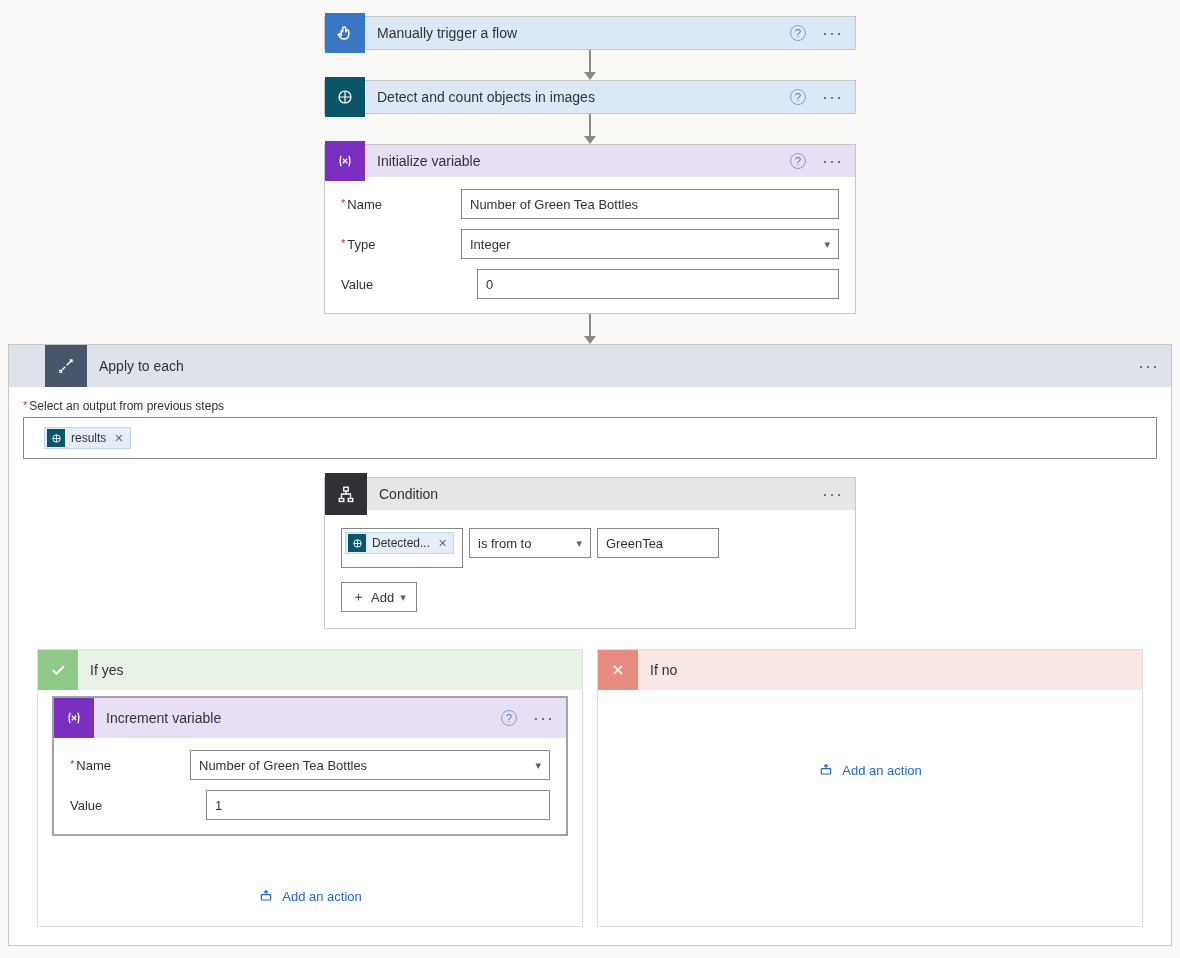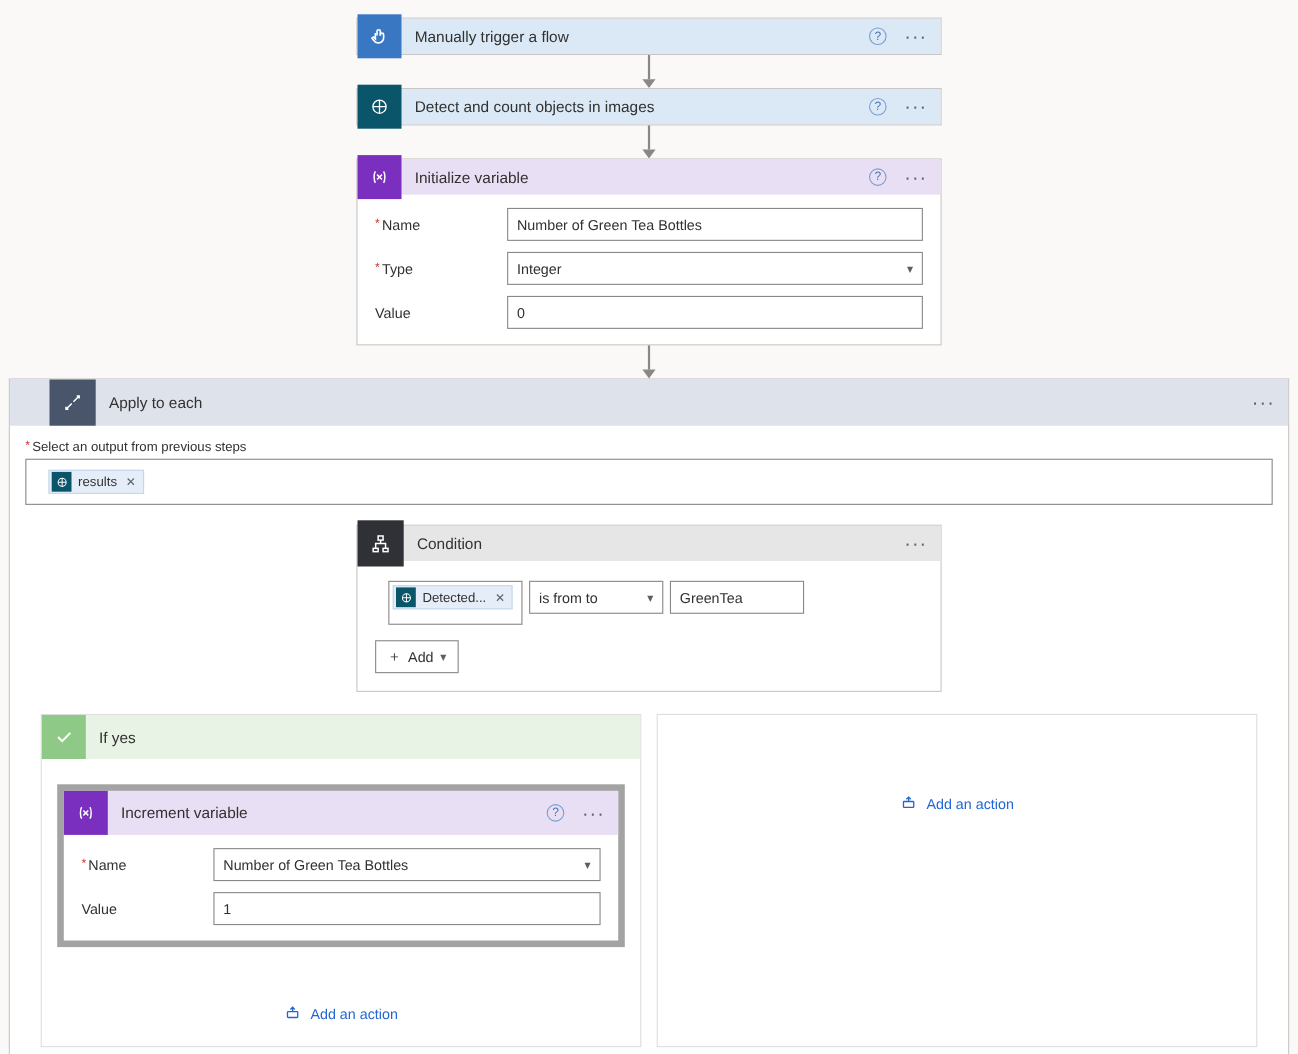--- a/index.html
+++ b/index.html
@@ -28,21 +28,21 @@
   .iconbox.purple { background: #7b2fbf; }
   .iconbox.dark   { background: #2f3136; }
   .card-title { flex: 1; padding-left: 12px; font-size: 14px; color: #323130; }
   .hdr-actions { display: flex; align-items: center; gap: 16px; padding-right: 12px; color: #605e5c; }
   .help-icon { width: 16px; height: 16px; border: 1px solid #7a9ecf; border-radius: 50%; display: flex; align-items: center; justify-content: center; font-size: 11px; color: #4a78b5; }
   .more-icon { font-size: 18px; letter-spacing: 1px; cursor: pointer; }
 
   
   .card-body { padding: 12px 16px 14px; }
   .form-row { display: flex; align-items: center; margin-bottom: 10px; }
-  .form-row:last-child { margin-bottom: 0; }
+  .form-row:last-child { margin-bottom: 0; gap: 16px; }
   .form-label { width: 120px; font-size: 13px; color: #323130; }
   .req { color: #c0392b; font-size: 11px; margin-right: 2px; vertical-align: top; }
   .text-input, .select-input {
     flex: 1; height: 30px; border: 1px solid #8a8886; background: #fff;
     font-size: 13px; padding: 0 8px; color: #323130;
   }
   .select-input { display: flex; align-items: center; justify-content: space-between; cursor: pointer; text-align: right; }
   .chev { color: #605e5c; font-size: 11px; }
 
   
@@ -62,21 +62,21 @@
   }
   .token .token-icon {
     width: 18px; height: 18px; background: #0b556a; display: flex;
     align-items: center; justify-content: center; color: #fff;
   }
   .token .x { color: #5a6a7a; font-size: 11px; cursor: pointer; margin-left: 2px; }
 
   
   .cond-card { width: 532px; border: 1px solid #c8c6c4; background: #fff; margin-top: 18px; }
   .cond-body { padding: 18px 16px 16px; }
-  .cond-row { display: flex; gap: 6px; margin-left: 12px; }
+  .cond-row { display: flex; gap: 6px; }
   .cond-lhs {
     width: 122px; height: 40px; border: 1px solid #8a8886; background: #fff;
     padding: 3px; display: flex; align-items: flex-start;
   }
   .cond-op {
     width: 122px; height: 30px; border: 1px solid #8a8886; background: #fff;
     display: flex; align-items: center; justify-content: space-between;
     padding: 0 8px; font-size: 13px; color: #323130; cursor: pointer;
   }
   .cond-rhs {
@@ -93,21 +93,21 @@
   .branches { display: flex; gap: 14px; margin-top: 20px; padding: 0 14px; }
   .branch { flex: 1; border: 1px solid #dedede; background: #fff; padding-bottom: 22px; }
   .branch-header { height: 40px; display: flex; align-items: center; }
   .branch-header.yes { background: #e8f3e6; }
   .branch-header.no  { background: #fbe7e5; }
   .branch-icon { width: 40px; height: 40px; display: flex; align-items: center; justify-content: center; }
   .branch-icon.yes { background: #8ec987; color: #fff; }
   .branch-icon.no  { background: #e88b81; color: #fff; }
   .branch-title { padding-left: 12px; font-size: 14px; color: #323130; }
 
-  .inner-card { margin: 23px 14px 0; border: 6px solid #a3a3a3; }
+  .inner-card { margin: 6px 14px 0; border: 2px solid #a3a3a3; }
   .inner-card .card-header { height: 40px; }
   .inner-card .iconbox { width: 40px; height: 40px; }
 
   .add-action {
     display: flex; align-items: center; justify-content: center; gap: 8px;
     color: #2266d3; font-size: 13px; margin-top: 52px; cursor: pointer;
   }
   .add-action svg { width: 16px; height: 16px; }
 
   
@@ -325,20 +325,28 @@
           <div class="add-action">
             <svg viewBox="0 0 24 24" fill="none" stroke="#2266d3" stroke-width="1.8">
               <rect x="5" y="10" width="14" height="8" rx="1"></rect>
                 <path d="M12 3v7M9 7l3-3 3 3"></path>
             </svg>
             <span>Add an action</span>
           </div>
         </div>
 
         <div class="branch">
+          <div class="branch-header no">
+            <div class="branch-icon no">
+              <svg width="16" height="16" viewBox="0 0 24 24" fill="none" stroke="#fff" stroke-width="2.5">
+                  <path d="M6 6l12 12M18 6L6 18"></path>
+                </svg>
+            </div>
+            <div class="branch-title">If no</div>
+          </div>
 
           <div class="add-action" style="margin-top:72px">
             <svg viewBox="0 0 24 24" fill="none" stroke="#2266d3" stroke-width="1.8">
               <rect x="5" y="10" width="14" height="8" rx="1"></rect>
                 <path d="M12 3v7M9 7l3-3 3 3"></path>
             </svg>
             <span>Add an action</span>
           </div>
         </div>
       </div>

